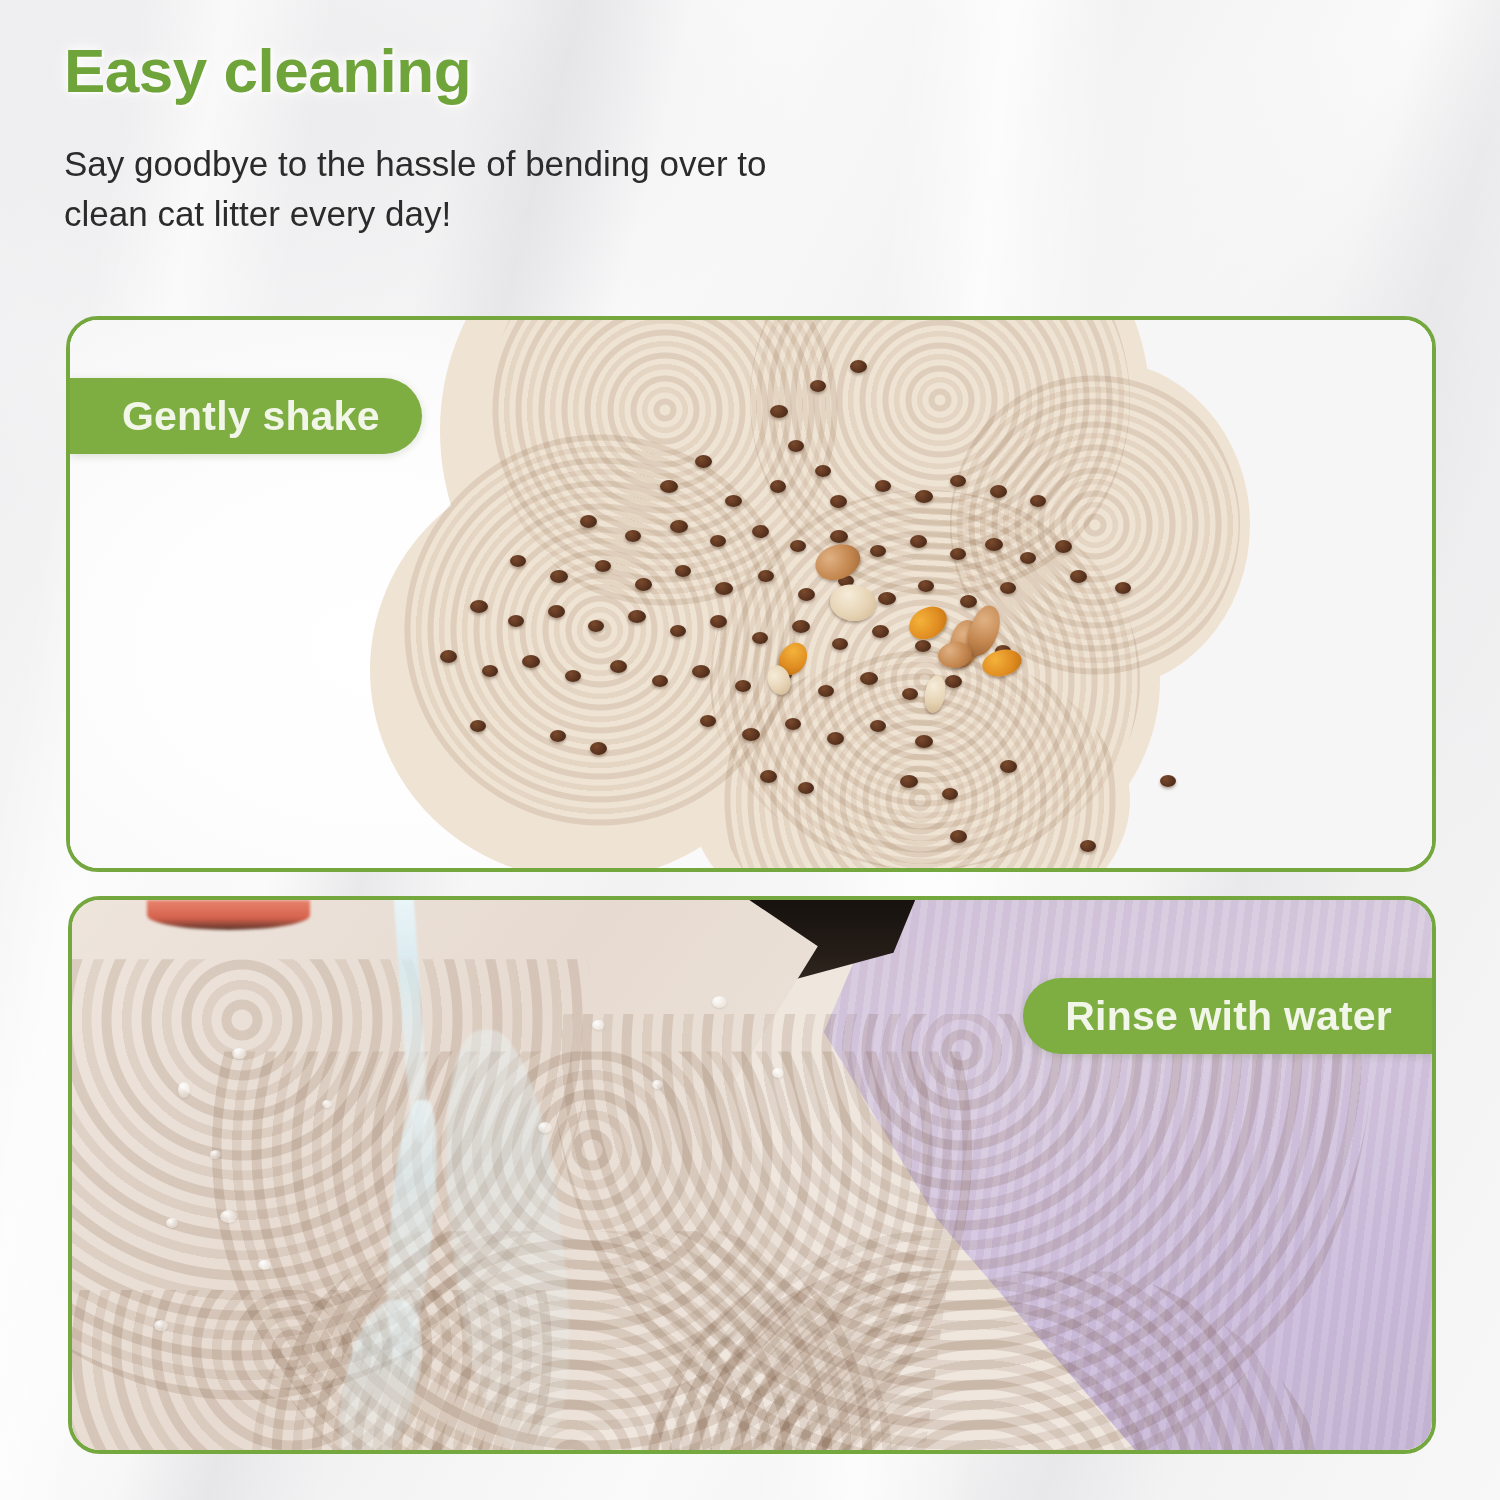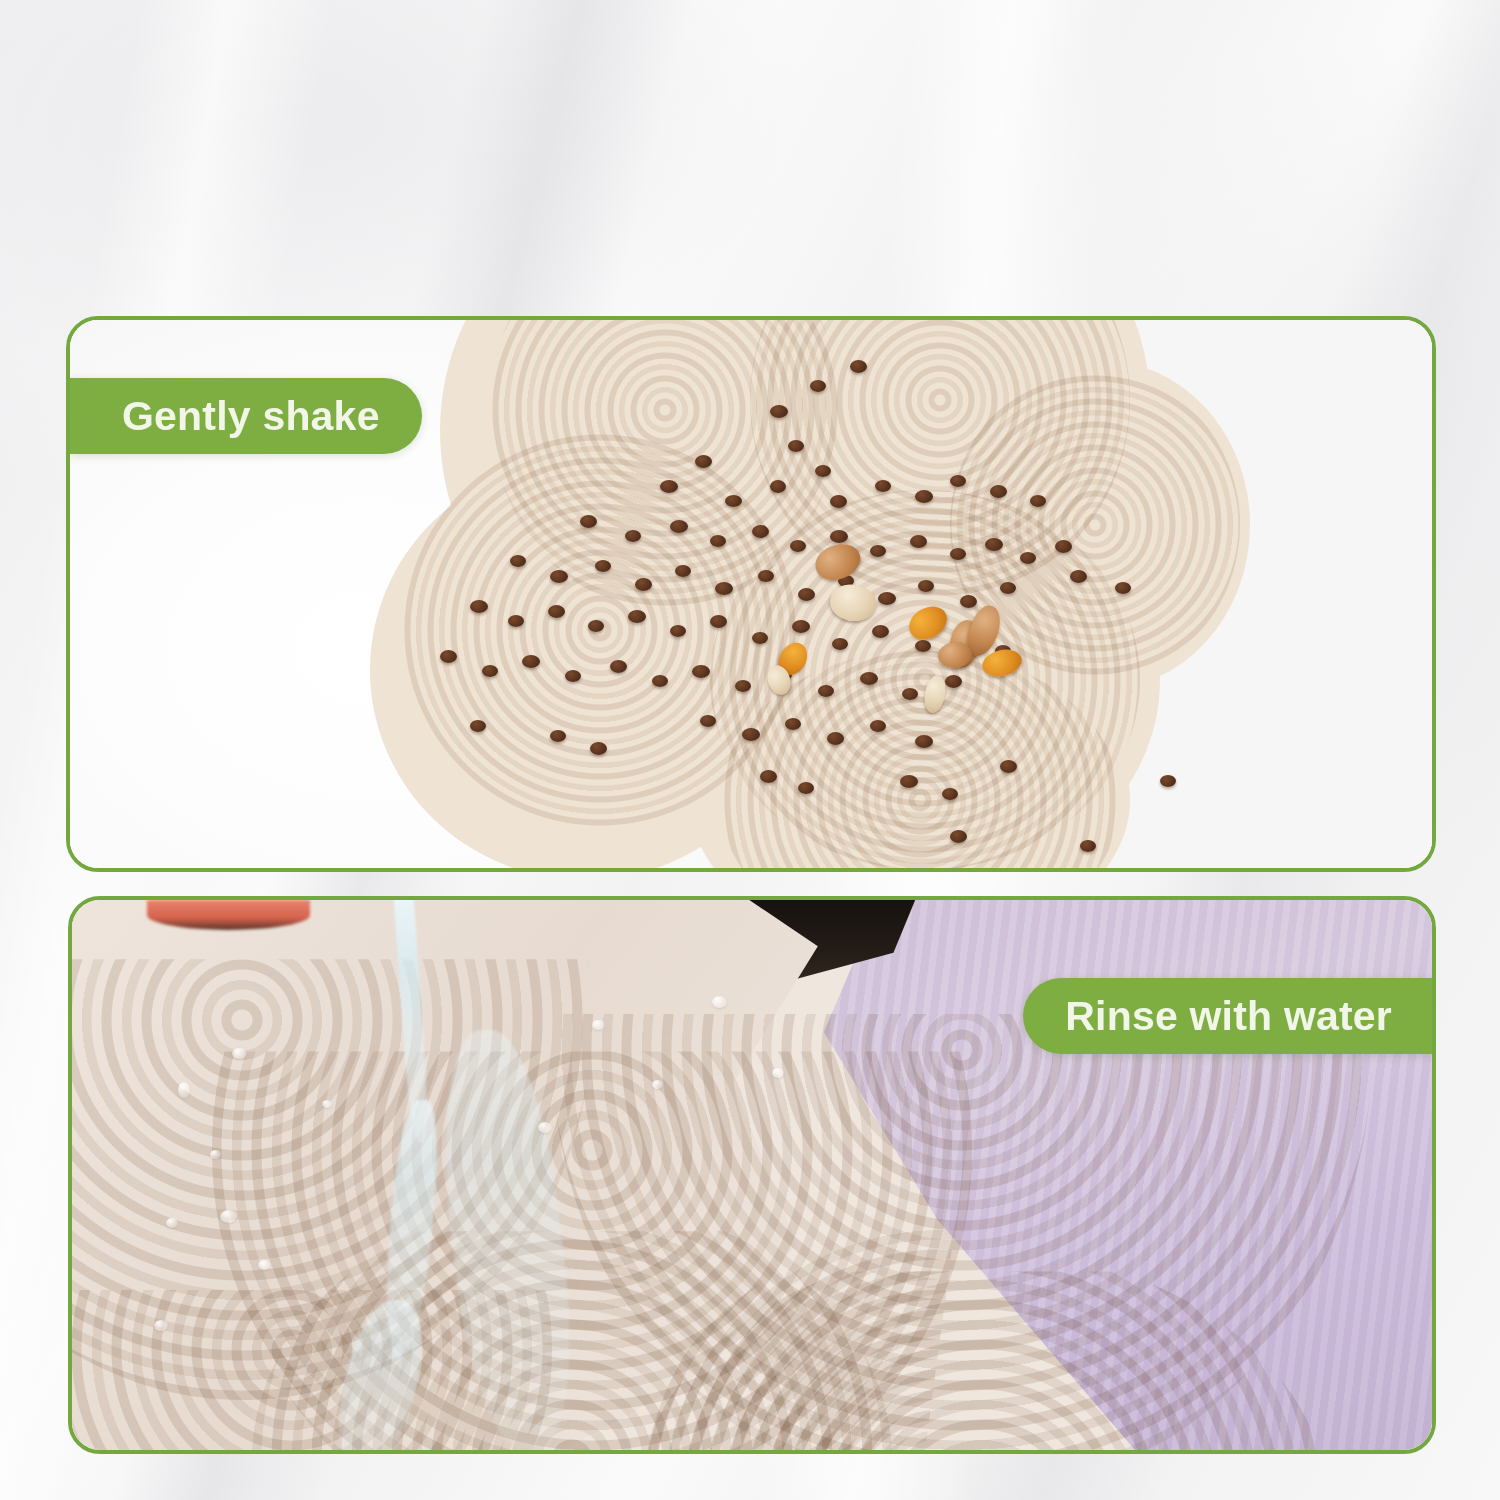--- a/index.html
+++ b/index.html
@@ -192,20 +192,27 @@
     right: 0px; top: 78px; height: 76px;
     padding: 0 40px 0 42px;
     border-radius: 40px 0 0 40px;
   }
 </style>
 </head>
 <body>
 
 <div id="page">
 
+  <div class="header">
+    <h1 class="headline">Easy cleaning</h1>
+    <p class="subhead">
+      <span class="line">Say goodbye to the hassle of bending over to</span>
+      <span class="line">clean cat litter every day!</span>
+    </p>
+  </div>
 
   <div class="card" id="card-rinse">
 
     <div class="photo">
       <div class="p2-bg"></div>
       <div class="p2-lavender"></div>
       <div class="p2-dark"></div>
       <div class="mat2"></div>
       <div class="p2-pink"></div>
 

